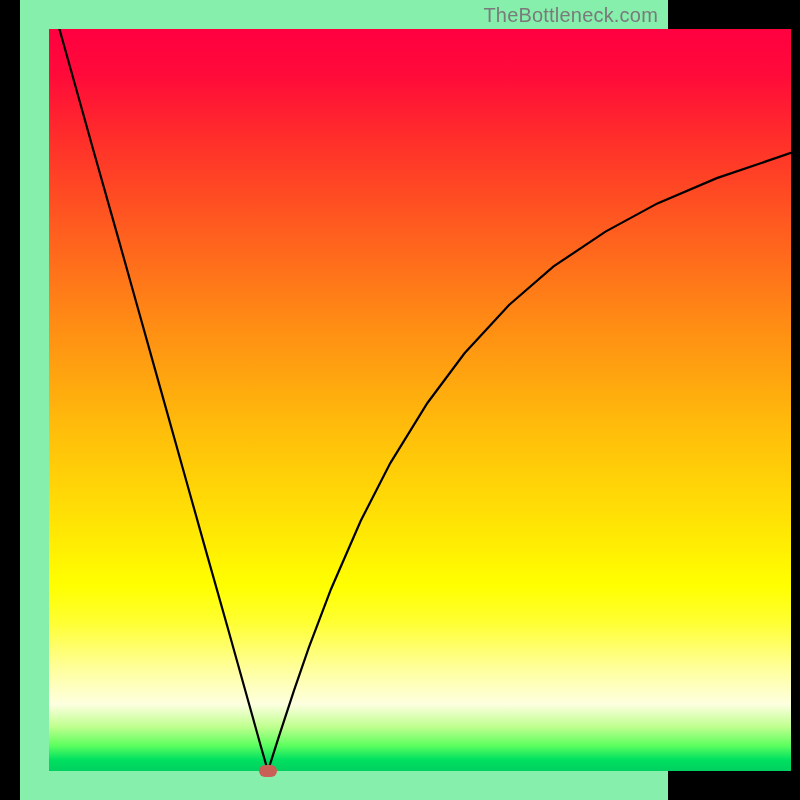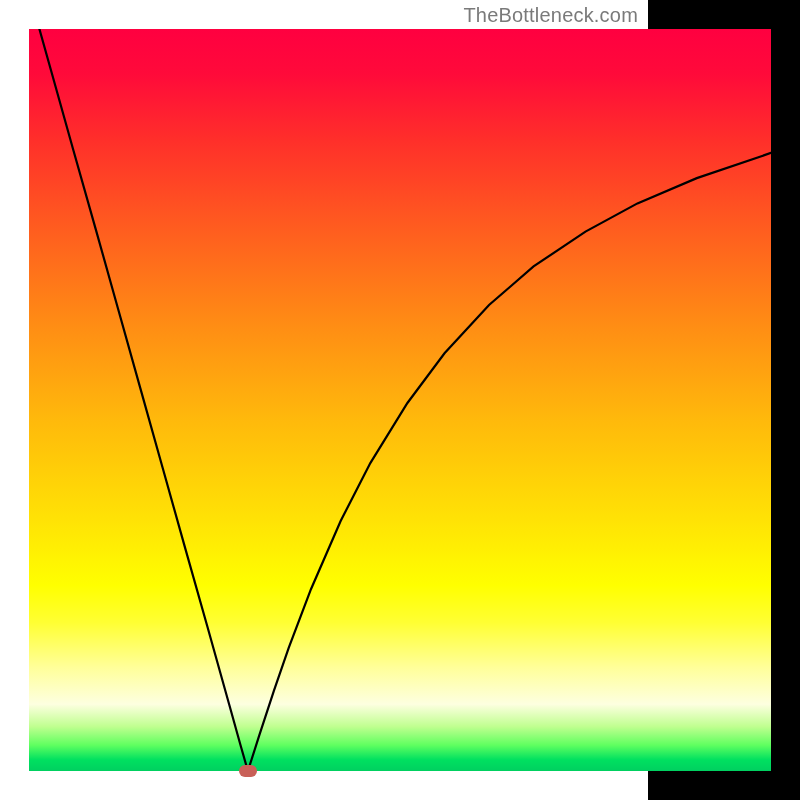--- a/index.html
+++ b/index.html
@@ -8,21 +8,22 @@
     width: 800px;
     height: 800px;
     background: #000;
     font-family: Arial, Helvetica, sans-serif;
     overflow: hidden;
   }
   .frame {
     position: relative;
     width: 648px;
     height: 800px;
-    background: #ffffff;
+    background: #86efac;
+    margin-left: 20px;
   }
   .plot {
     position: absolute;
     left: 29px;
     top: 29px;
     width: 742px;
     height: 742px;
     background: linear-gradient(to bottom,
       #ff0040 0%,
       #ff0a3a 6%,

